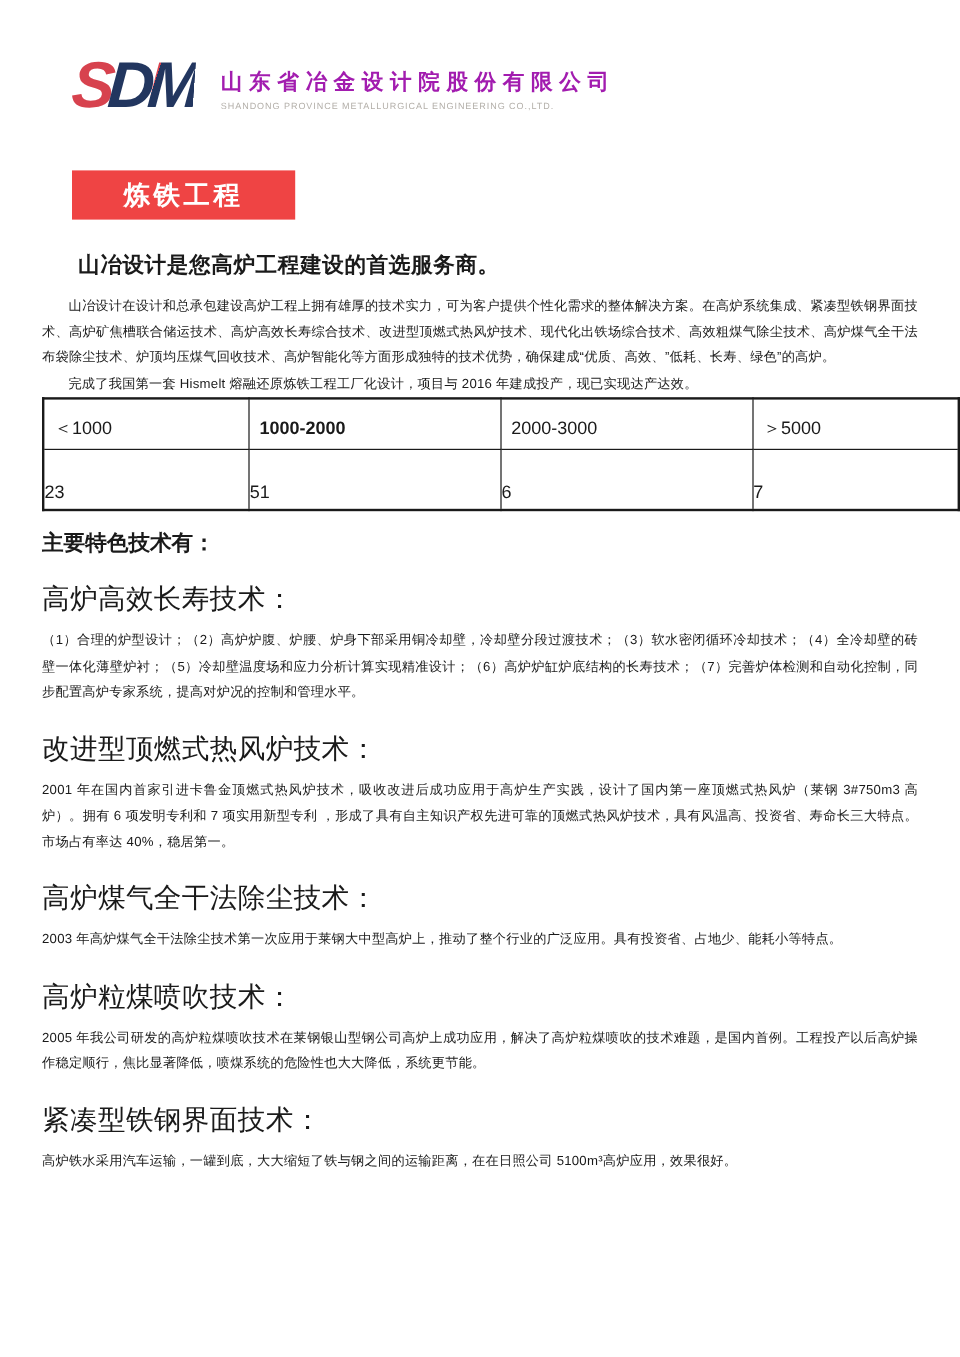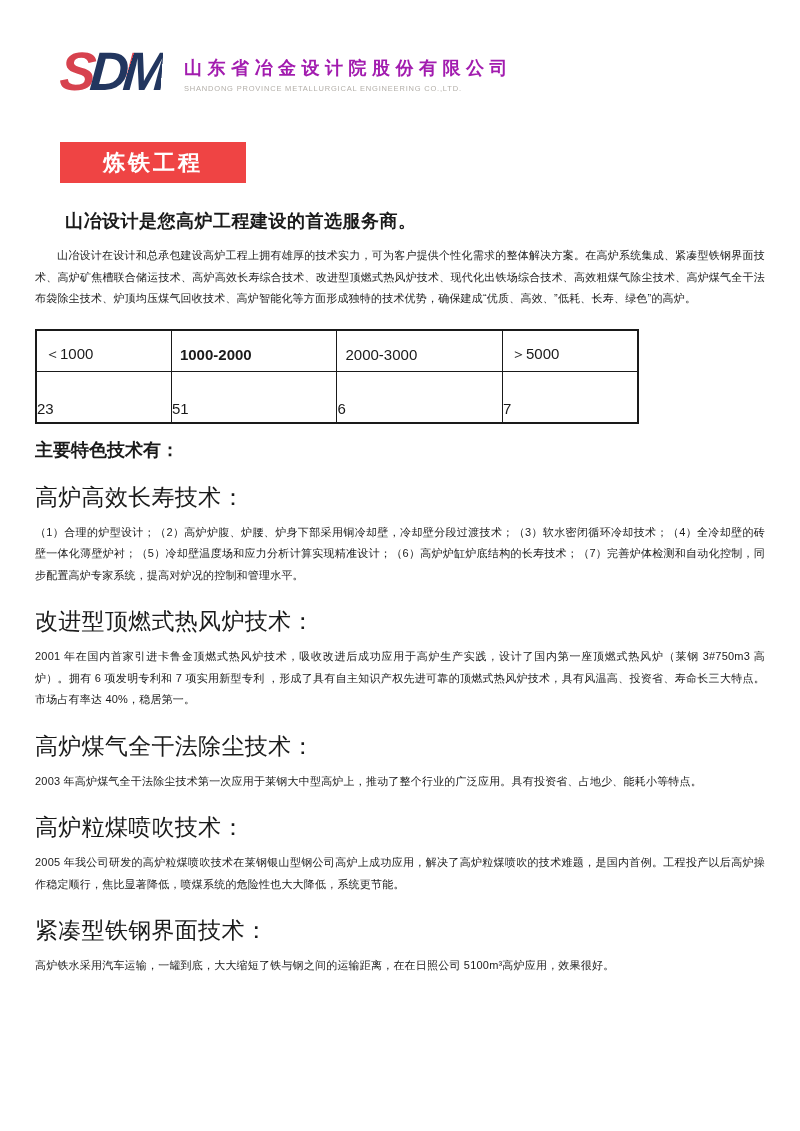--- a/index.html
+++ b/index.html
@@ -54,21 +54,21 @@
   }
   p.body {
     font-size: 11px; line-height: 21.5px; text-align: justify;
     letter-spacing: 0.2px;
   }
   p.indent { text-indent: 2em; }
   .intro-p1 { margin-top: 12px; }
 
   
   table.cap {
-    width: 604px; margin-top: 19px;
+    width: 765px; margin-top: 0;
     border-collapse: collapse; border: 2px solid #1a1a1a;
   }
   table.cap td { border: 1px solid #1a1a1a; font-size: 15px; }
   table.cap tr.hdr td {
     height: 42px; text-align: left; vertical-align: middle;
     padding: 12px 8px 4px 8px;
   }
   table.cap tr.val td {
     height: 51px; text-align: left; vertical-align: bottom;
     padding-bottom: 5px;
@@ -96,20 +96,21 @@
       <div class="logo-en">SHANDONG PROVINCE METALLURGICAL ENGINEERING CO.,LTD.</div>
     </div>
   </div>
 
   <div class="banner">
     <span class="banner-label">炼铁工程</span>
   </div>
 
   <div class="headline">山冶设计是您高炉工程建设的首选服务商。</div>
   <p class="body indent intro-p1">山冶设计在设计和总承包建设高炉工程上拥有雄厚的技术实力，可为客户提供个性化需求的整体解决方案。在高炉系统集成、紧凑型铁钢界面技术、高炉矿焦槽联合储运技术、高炉高效长寿综合技术、改进型顶燃式热风炉技术、现代化出铁场综合技术、高效粗煤气除尘技术、高炉煤气全干法布袋除尘技术、炉顶均压煤气回收技术、高炉智能化等方面形成独特的技术优势，确保建成“优质、高效、”低耗、长寿、绿色”的高炉。</p>
+  <p class="body indent">完成了我国第一套 Hismelt 熔融还原炼铁工程工厂化设计，项目与 2016 年建成投产，现已实现达产达效。</p>
 
   <table class="cap">
     <tbody>
       <tr class="hdr">
         <td class="c1">＜1000</td>
         <td class="c2">1000-2000</td>
         <td class="c3">2000-3000</td>
         <td class="c4">＞5000</td>
       </tr>
       <tr class="val">

